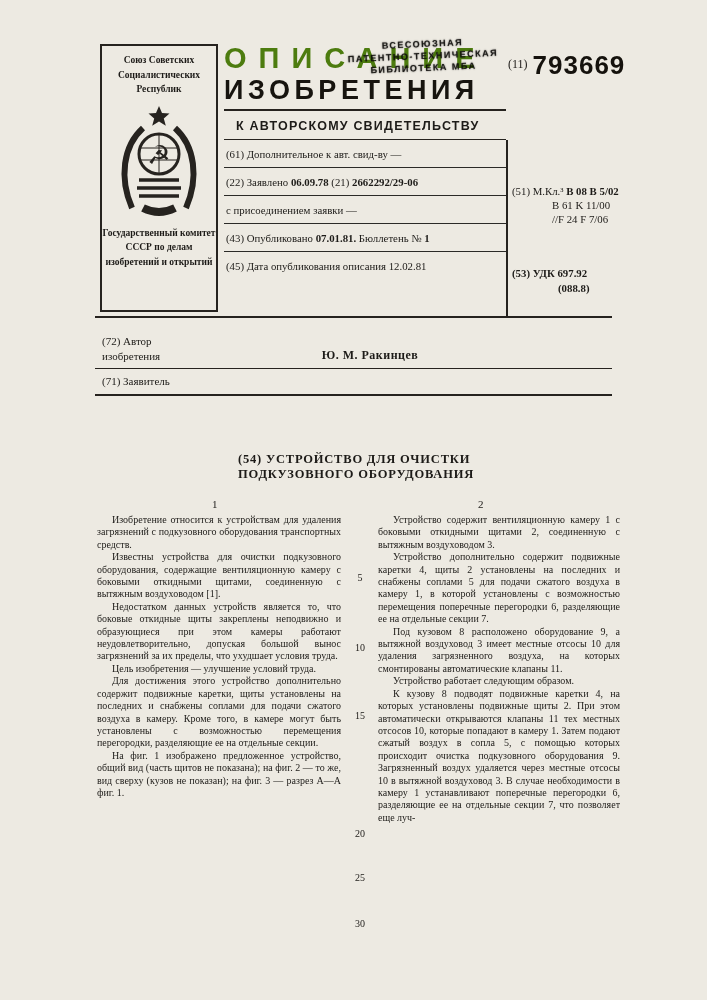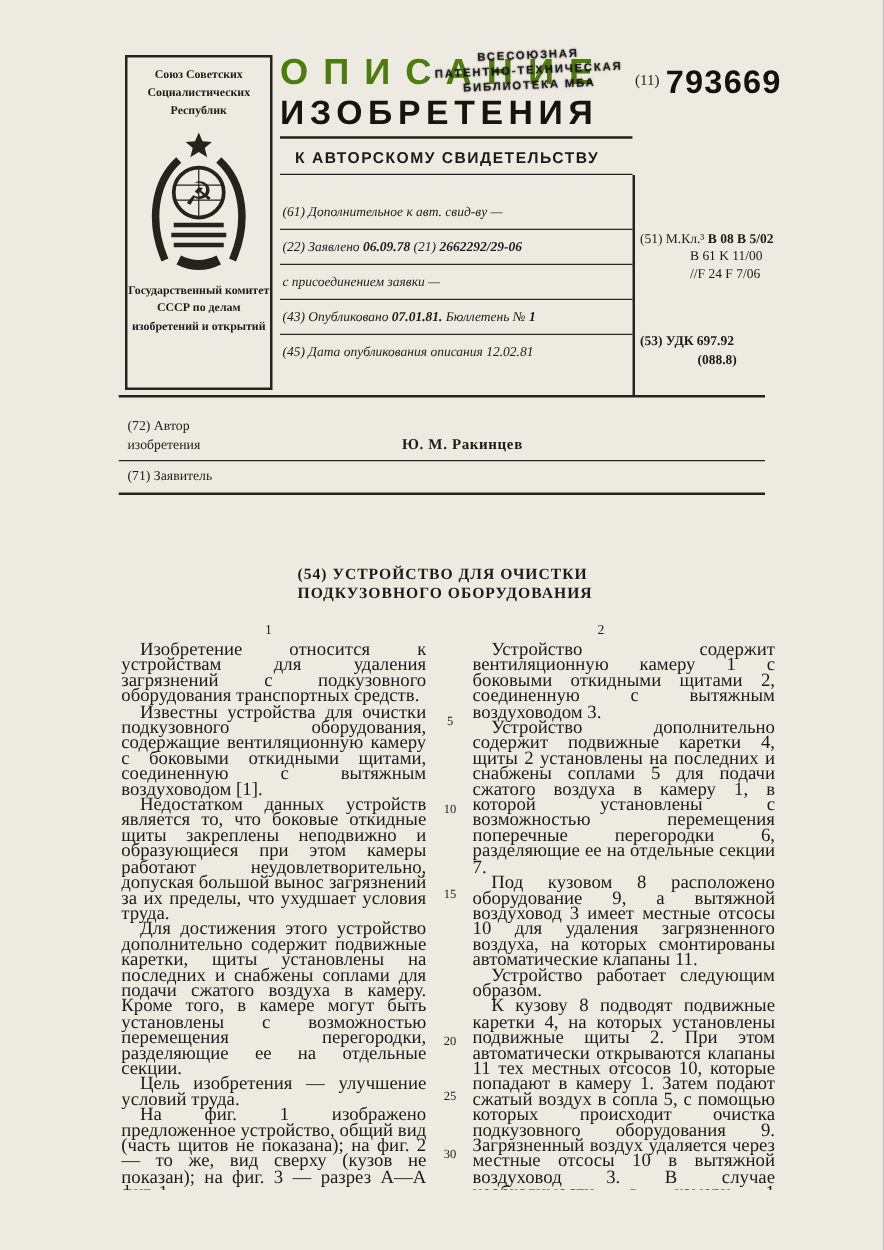--- a/index.html
+++ b/index.html
@@ -29,21 +29,21 @@
   .title2 {
     font-family:"Liberation Sans", sans-serif; font-weight:bold;
     font-size:27px; letter-spacing:4.5px; white-space:nowrap; color:#17140f;
     border-bottom:2px solid #26231f; padding-bottom:3px;
   }
   .subtitle {
     font-family:"Liberation Sans", sans-serif; font-weight:bold;
     font-size:12.5px; letter-spacing:1.2px; padding:8px 0 6px 12px;
     border-bottom:1.5px solid #26231f;
   }
-  .fields { margin-top:16px;font-style:italic; }
+  .fields { margin-top:0; }
   .field-row {
     height:28px; border-bottom:1px solid #2b2a27;
     font-size:10.8px; padding:8px 0 0 2px; white-space:nowrap;
   }
   .field-row:last-child { border-bottom:none; }
 
   
   .pubnum { position:absolute; left:508px; top:50px; white-space:nowrap; }
   .pubnum .code { font-size:12px; vertical-align:6px; }
   .pubnum .num {
@@ -86,21 +86,21 @@
     font-size:12.5px; font-weight:bold; letter-spacing:.8px; line-height:15px;
     white-space:nowrap;
   }
 
   
   .colnum { position:absolute; top:498px; font-size:11px; }
   .colnum.c1 { left:212px; }
   .colnum.c2 { left:478px; }
   .col {
     position:absolute; top:514px; height:438px; overflow:hidden;
-    font-size:15px; line-height:12.4px; text-align:justify;
+    font-size:10px; line-height:12.4px; text-align:justify;
   }
   .col-1 { left:97px;  width:244px; }
   .col-2 { left:378px; width:242px; }
   .par { text-indent:15px; margin:0; }
   .gutter-num {
     position:absolute; left:350px; width:20px; text-align:center;
     font-size:10px; color:#1d1b18;
   }
   .gn-0 { top:572px; } .gn-1 { top:642px; } .gn-2 { top:710px; }
   .gn-3 { top:780px;margin-top:48px; } .gn-4 { top:872px; } .gn-5 { top:918px; }
@@ -177,22 +177,22 @@
     <div>ПОДКУЗОВНОГО ОБОРУДОВАНИЯ</div>
   </div>
 
   <div class="colnum c1">1</div>
   <div class="colnum c2">2</div>
 
   <div class="col col-1">
       <p class="par">Изобретение относится к устройствам для удаления загрязнений с подкузовного оборудования транспортных средств.</p>
       <p class="par">Известны устройства для очистки подкузовного оборудования, содержащие вентиляционную камеру с боковыми откидными щитами, соединенную с вытяжным воздуховодом [1].</p>
       <p class="par">Недостатком данных устройств является то, что боковые откидные щиты закреплены неподвижно и образующиеся при этом камеры работают неудовлетворительно, допуская большой вынос загрязнений за их пределы, что ухудшает условия труда.</p>
+      <p class="par">Цель изобретения — улучшение условий труда.</p>
       <p class="par">Для достижения этого устройство дополнительно содержит подвижные каретки, щиты установлены на последних и снабжены соплами для подачи сжатого воздуха в камеру. Кроме того, в камере могут быть установлены с возможностью перемещения перегородки, разделяющие ее на отдельные секции.</p>
-      <p class="par">Цель изобретения — улучшение условий труда.</p>
       <p class="par">На фиг. 1 изображено предложенное устройство, общий вид (часть щитов не показана); на фиг. 2 — то же, вид сверху (кузов не показан); на фиг. 3 — разрез А—А фиг. 1.</p>
     </div>
   <div class="col col-2">
       <p class="par">Устройство содержит вентиляционную камеру 1 с боковыми откидными щитами 2, соединенную с вытяжным воздуховодом 3.</p>
       <p class="par">Устройство дополнительно содержит подвижные каретки 4, щиты 2 установлены на последних и снабжены соплами 5 для подачи сжатого воздуха в камеру 1, в которой установлены с возможностью перемещения поперечные перегородки 6, разделяющие ее на отдельные секции 7.</p>
       <p class="par">Под кузовом 8 расположено оборудование 9, а вытяжной воздуховод 3 имеет местные отсосы 10 для удаления загрязненного воздуха, на которых смонтированы автоматические клапаны 11.</p>
       <p class="par">Устройство работает следующим образом.</p>
       <p class="par">К кузову 8 подводят подвижные каретки 4, на которых установлены подвижные щиты 2. При этом автоматически открываются клапаны 11 тех местных отсосов 10, которые попадают в камеру 1. Затем подают сжатый воздух в сопла 5, с помощью которых происходит очистка подкузовного оборудования 9. Загрязненный воздух удаляется через местные отсосы 10 в вытяжной воздуховод 3. В случае необходимости в камеру 1 устанавливают поперечные перегородки 6, разделяющие ее на отдельные секции 7, что позволяет еще луч-</p>
     </div>
 

